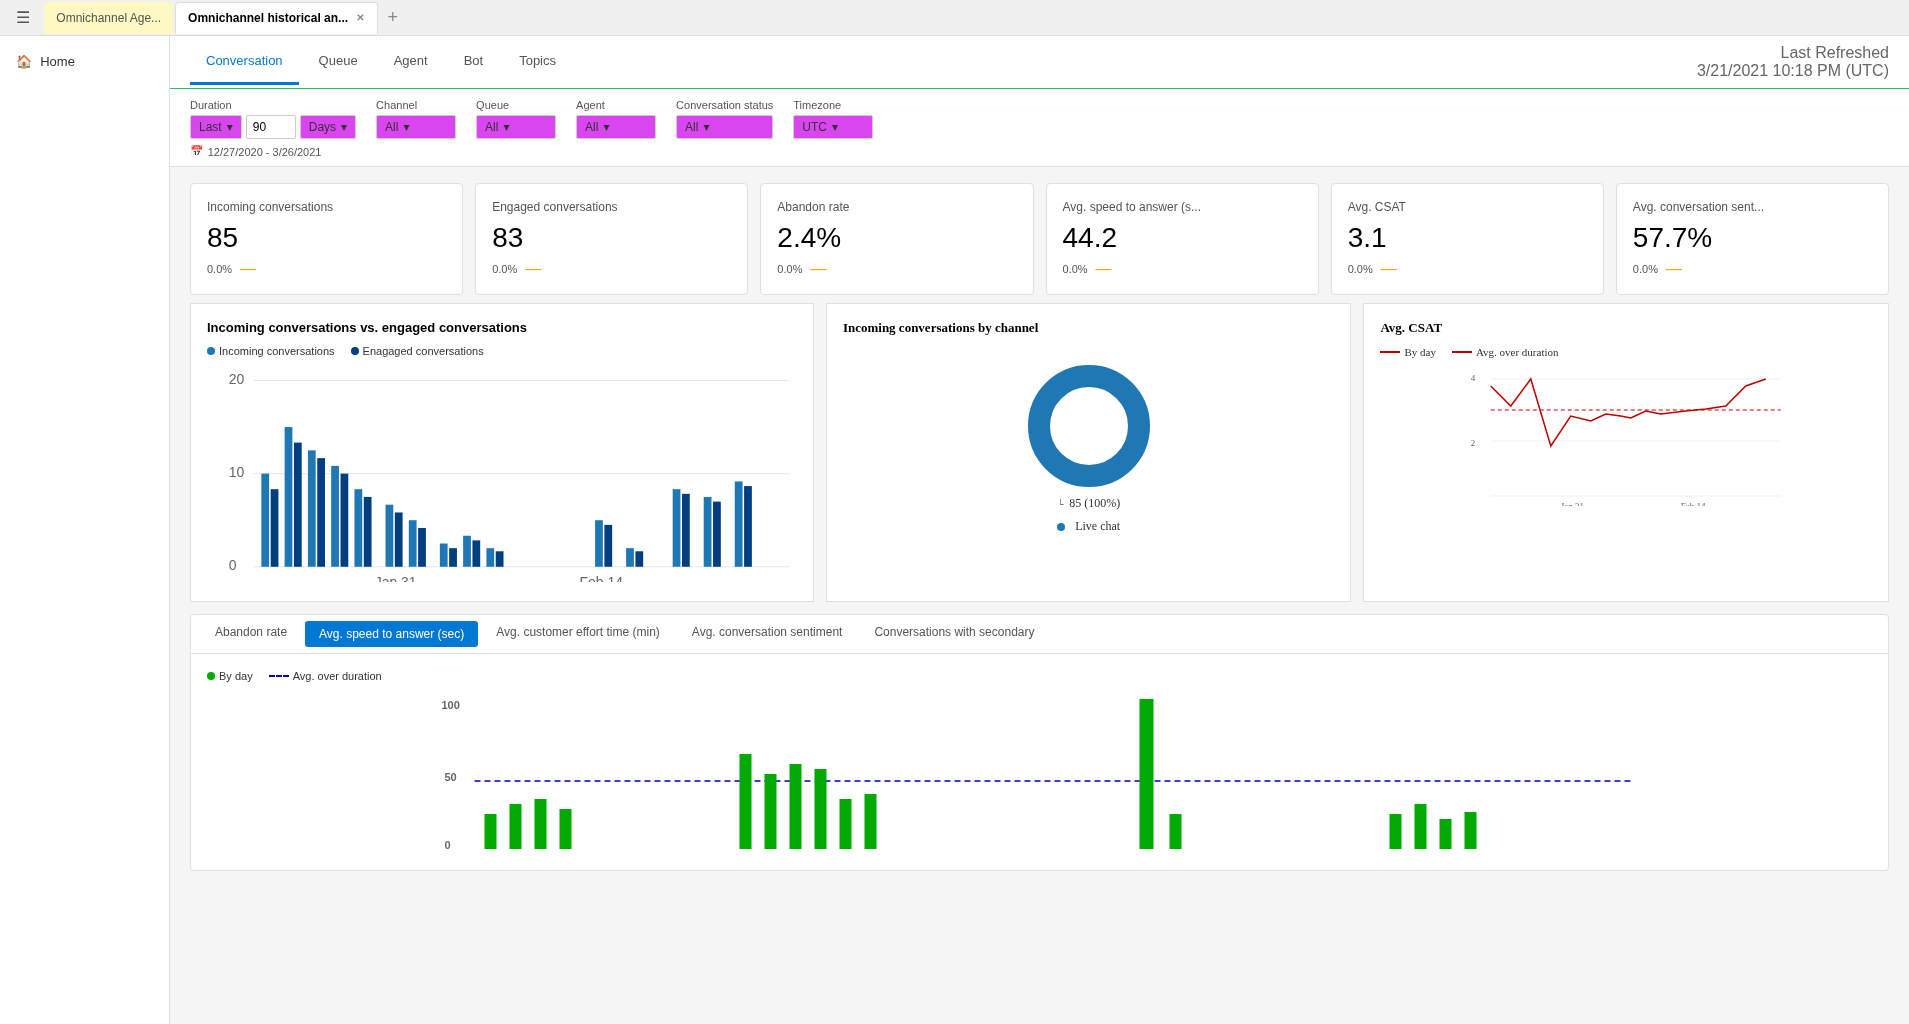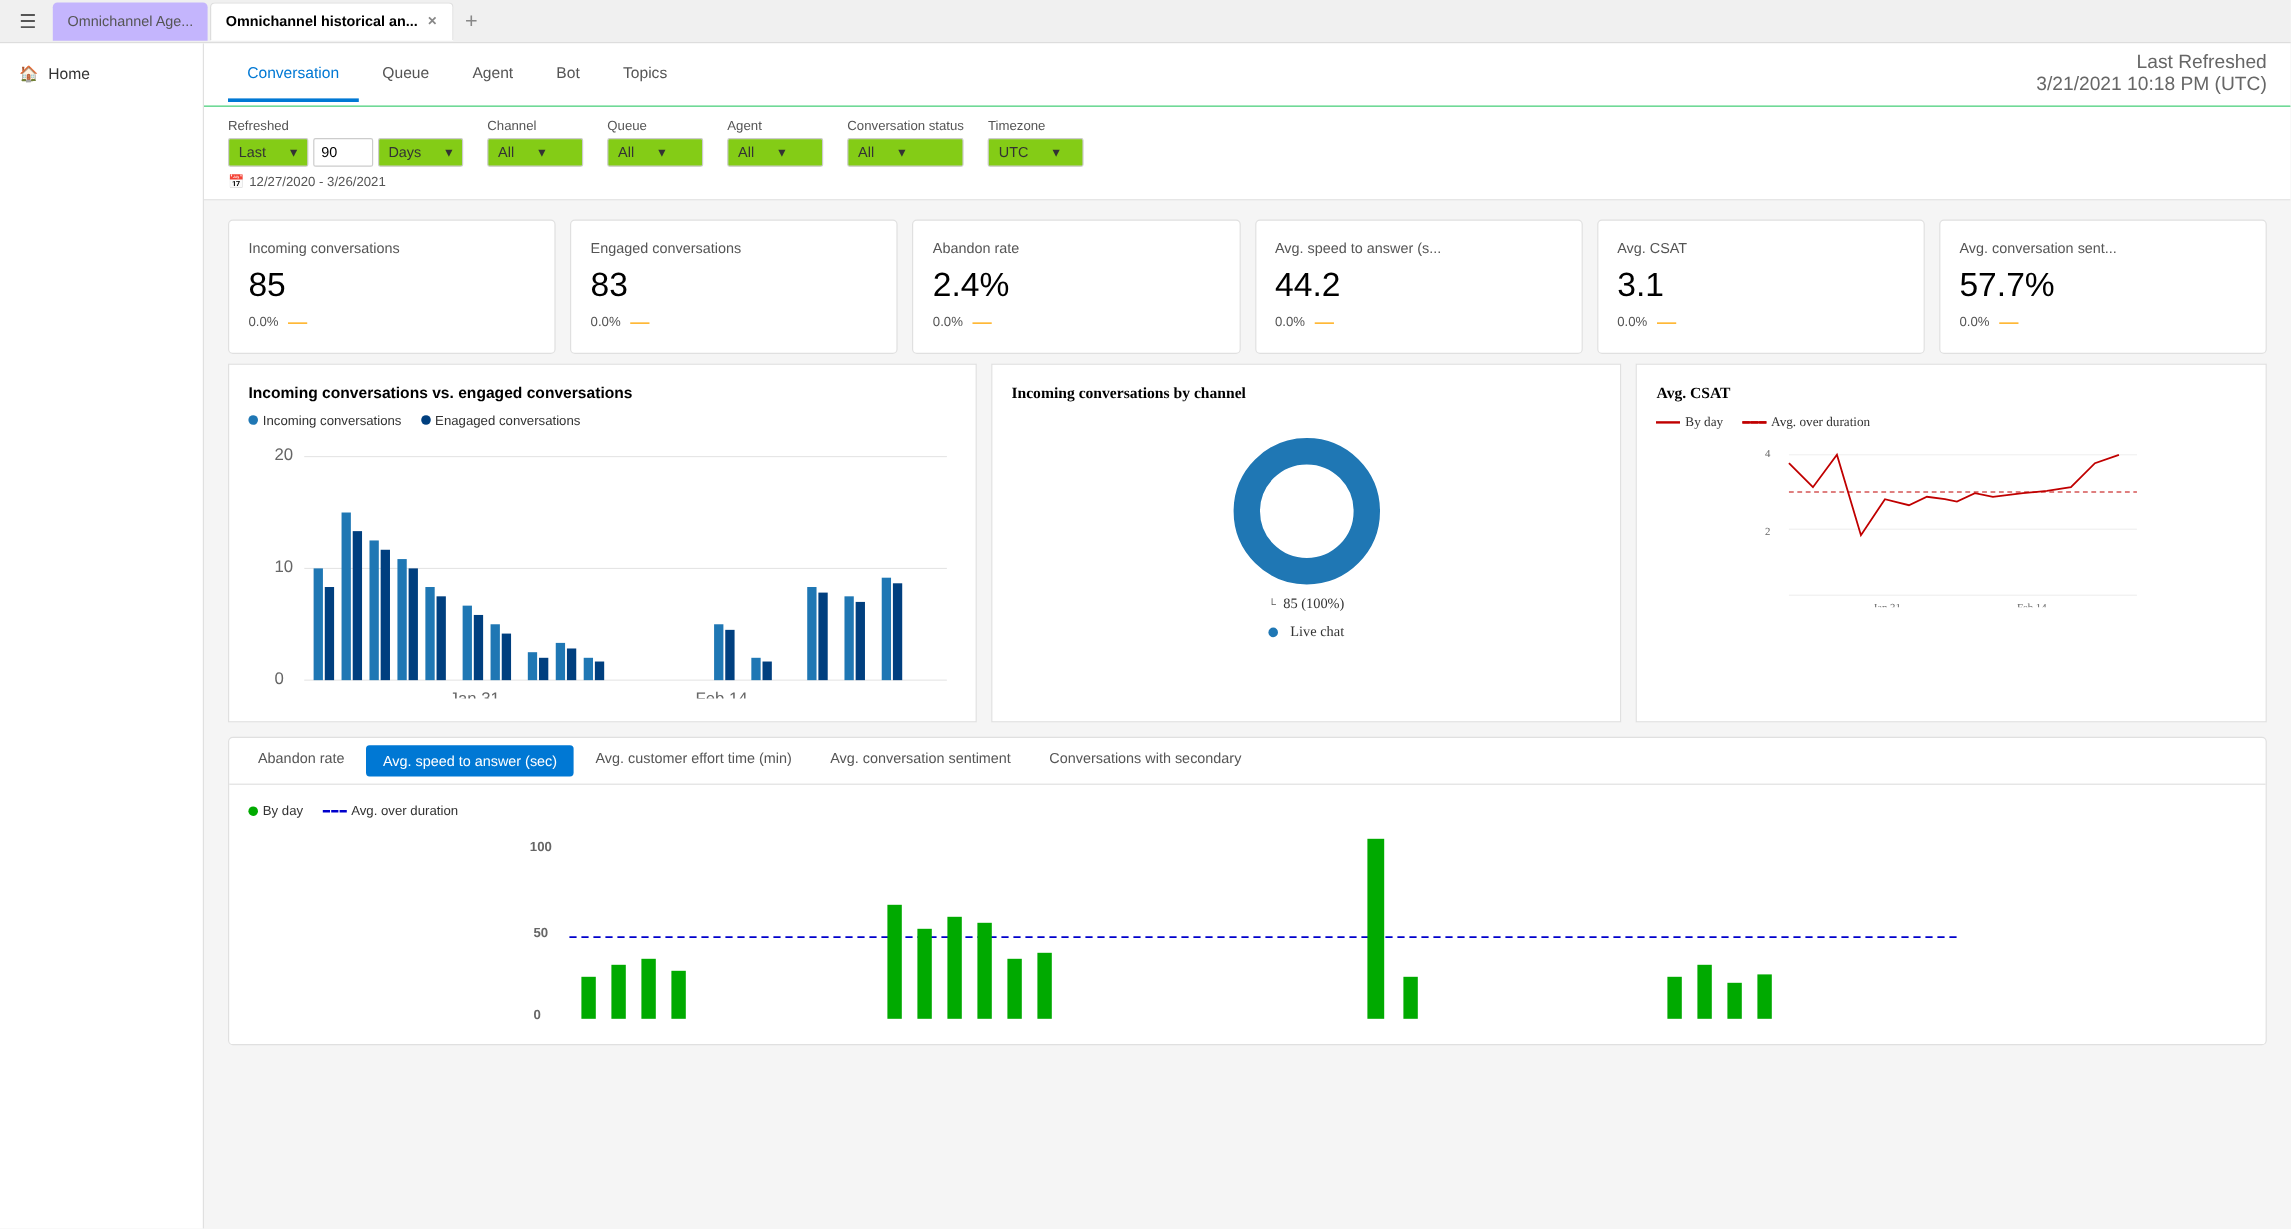--- a/index.html
+++ b/index.html
@@ -1,20 +1,20 @@
 <!DOCTYPE html>
 <html><head>
   <meta charset="utf-8">
   <style>
     * { box-sizing: border-box; margin: 0; padding: 0; }
     body { font-family: 'Segoe UI', sans-serif; background: #f5f5f5; font-size: 13px; color: #333; display: flex; flex-direction: column; height: 100vh; overflow: hidden; }
 
     
     .tab-bar { display: flex; align-items: center; background: #f0f0f0; border-bottom: 1px solid #ddd; height: 36px; padding: 0 4px; gap: 2px; }
-    .tab { display: flex; align-items: center; padding: 0 12px; height: 32px; font-size: 12px; cursor: pointer; border-radius: 4px 4px 0 0; gap: 8px; background: #c4b5fd; color: #555; }
+    .tab { display: flex; align-items: center; padding: 0 12px; height: 32px; font-size: 12px; cursor: pointer; border-radius: 4px 4px 0 0; gap: 8px; background: #fef9c3; color: #555; }
     .tab.active { background: #fff; color: #000; border: 1px solid #ddd; border-bottom: 1px solid #fff; font-weight: bold; }
     .tab-close { font-size: 10px; color: #888; cursor: pointer; }
     .tab-add { background: none; border: none; font-size: 18px; color: #888; cursor: pointer; padding: 0 8px; }
     .hamburger { font-size: 16px; color: #555; cursor: pointer; padding: 0 12px; }
 
     
     .main-layout { display: flex; flex: 1; overflow: hidden; }
 
     
     .sidebar { width: 170px; background: #fff; border-right: 1px solid #e0e0e0; padding: 8px 0; flex-shrink: 0; }
@@ -29,21 +29,21 @@
     .report-tab { padding: 14px 16px; font-size: 13px; color: #555; cursor: pointer; border-bottom: 3px solid transparent; }
     .report-tab.active { color: #0078d4; border-bottom: 3px solid #0078d4; font-weight: 500; }
     .last-refreshed { text-align: right; font-size: 16px; color: #666; padding: 8px 0; }
 
     
     .filters-bar { background: #fff; padding: 10px 20px 8px; border-bottom: 1px solid #e0e0e0; }
     .filters-row { display: flex; align-items: center; gap: 20px; flex-wrap: wrap; }
     .filter-group { display: flex; flex-direction: column; gap: 4px; }
     .filter-label { font-size: 11px; color: #555; }
     .filter-controls { display: flex; align-items: center; gap: 4px; }
-    .filter-select { border: 1px solid #ccc; border-radius: 2px; padding: 4px 8px; font-size: 12px; background: #84cc16; cursor: pointer; display: flex; align-items: center; gap: 20px; }
+    .filter-select { border: 1px solid #ccc; border-radius: 2px; padding: 4px 8px; font-size: 12px; background: #d946ef; cursor: pointer; display: flex; align-items: center; gap: 5px; }
     .filter-input { border: 1px solid #ccc; border-radius: 2px; padding: 4px 6px; font-size: 12px; width: 50px; }
     .date-range { font-size: 11px; color: #555; margin-top: 6px; display: flex; align-items: center; gap: 4px; }
 
     
     .kpi-section { display: flex; gap: 12px; padding: 16px 20px 8px; }
     .kpi-card { background: #fff; border: 1px solid #e0e0e0; border-radius: 4px; padding: 16px; flex: 1; min-width: 150px; }
     .kpi-title { font-size: 12px; color: #555; margin-bottom: 8px; font-weight: 400; }
     .kpi-value { font-size: 28px; font-weight: 300; color: #000; margin-bottom: 6px; }
     .kpi-footer { display: flex; align-items: center; gap: 8px; font-size: 11px; color: #555; }
     .kpi-change { color: #555; }
@@ -124,21 +124,21 @@
       <div class="last-refreshed">
         <div>Last Refreshed</div>
         <div style="font-weight:500;">3/21/2021 10:18 PM (UTC)</div>
       </div>
     </div>
 
     <div class="filters-bar">
       <div class="filters-row">
 
         <div class="filter-group">
-          <span class="filter-label">Refreshed</span>
+          <span class="filter-label">Duration</span>
           <div class="filter-controls">
             <div class="filter-select">
               <span>Last</span>
               <span>▾</span>
             </div>
             <input class="filter-input" value="90" type="text" style="">
             <div class="filter-select">
               <span>Days</span>
               <span>▾</span>
             </div>

